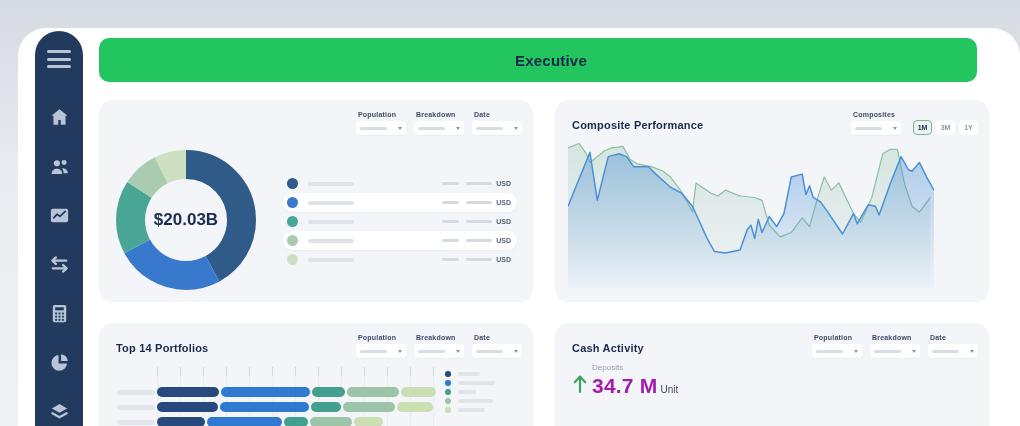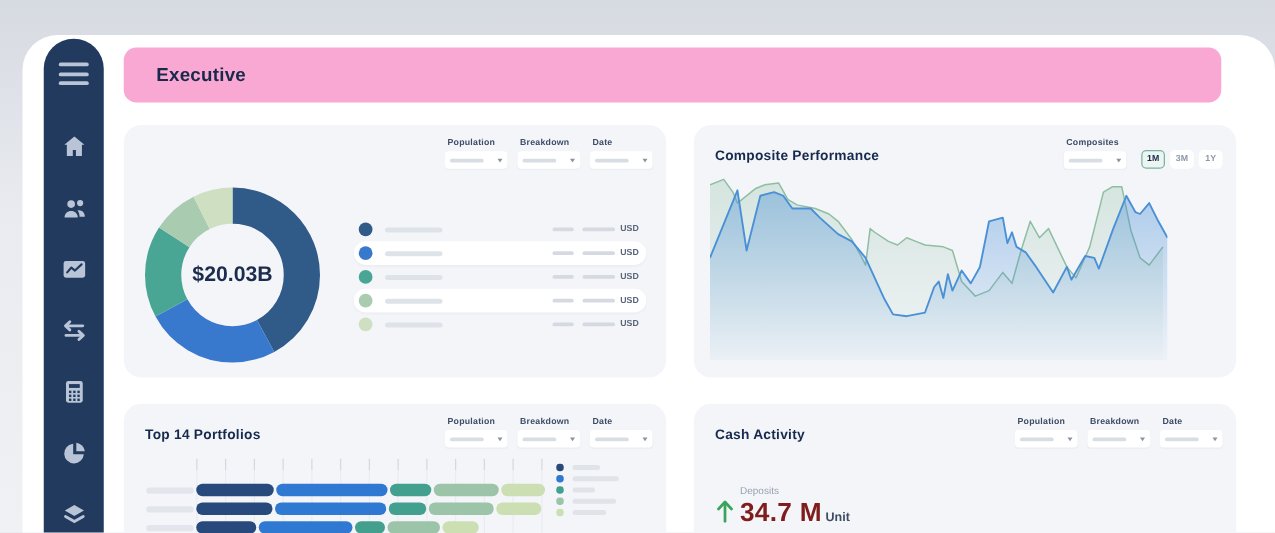--- a/index.html
+++ b/index.html
@@ -15,21 +15,21 @@
     background:#213a5e; border-radius:24px 24px 0 0;
     display:flex; flex-direction:column; align-items:center; padding-top:19px; }
   .sidebar .menu-btn { width:24px; height:18px; display:flex; flex-direction:column;
     justify-content:space-between; cursor:pointer; }
   .sidebar .menu-btn span { display:block; height:3px; border-radius:2px; background:#b9c5d6; }
   .side-nav { margin-top:38px; display:flex; flex-direction:column; align-items:center; gap:26px; }
   .side-icon { width:23px; height:23px; display:block; }
 
   
   .header { position:absolute; left:99px; top:38px; width:878px; height:44px;
-    background:#f9a8d4; border-radius:10px; display:flex; align-items:center; padding-left:26px; }
+    background:#22c55e; border-radius:10px; display:flex; align-items:center; padding-left:26px;justify-content:center; }
   .header .title { font-size:15px; font-weight:bold; color:#19294a; letter-spacing:.2px; }
 
   
   .card { position:absolute; background:#f3f5f9; border-radius:14px; }
   #card-aum       { left:99px;  top:100px; width:434px; height:202px; }
   #card-composite { left:555px; top:100px; width:434px; height:202px; }
   #card-top10     { left:99px;  top:323px; width:434px; height:170px; }
   #card-cash      { left:555px; top:323px; width:434px; height:170px; }
   .card-title { position:absolute; left:17px; top:19px; font-size:11px; font-weight:bold;
     color:#172a4d; letter-spacing:.2px; }
@@ -84,26 +84,26 @@
   .t10-row { height:10px; display:flex; align-items:center; }
   .t10-row .lbl { width:38px; height:5px; border-radius:2.5px; background:#e2e5eb; margin-left:18px; flex:none; }
   .t10-row .segs { display:flex; gap:2px; margin-left:2px; }
   .t10-row .seg { height:10px; border-radius:5px; }
   .t10-legend { position:absolute; left:346px; top:4px; display:flex; flex-direction:column; gap:3.5px; }
   .t10-li { height:5.5px; display:flex; align-items:center; }
   .t10-li .dot { width:5.5px; height:5.5px; border-radius:50%; flex:none; }
   .t10-li .bar { height:3.5px; border-radius:2px; background:#e0e3e8; margin-left:7px; }
 
   
-  .cash-metric { position:absolute; left:17px; top:65px; display:flex; }
+  .cash-metric { position:absolute; left:17px; top:40px; display:flex; }
   .cash-arrow { width:16px; height:22px; margin-top:10px; }
   .cash-text { margin-left:4px; }
   .cash-label { font-size:8px; color:#98a1b1; margin-bottom:2px; }
-  .cash-value { font-size:21px; font-weight:600; color:#7f1d1d; letter-spacing:.2px; }
-  .cash-unit { font-size:10px; font-weight:700; color:#3e4b63; margin-left:3px; }
+  .cash-value { font-size:21px; font-weight:600; color:#a21caf; letter-spacing:.2px; }
+  .cash-unit { font-size:10px; font-weight:400; color:#3e4b63; margin-left:3px; }
 </style>
 </head>
 <body>
 
 <div class="container"></div>
 
 <div class="sidebar">
   <div class="menu-btn">
     <span></span>
       <span></span>

